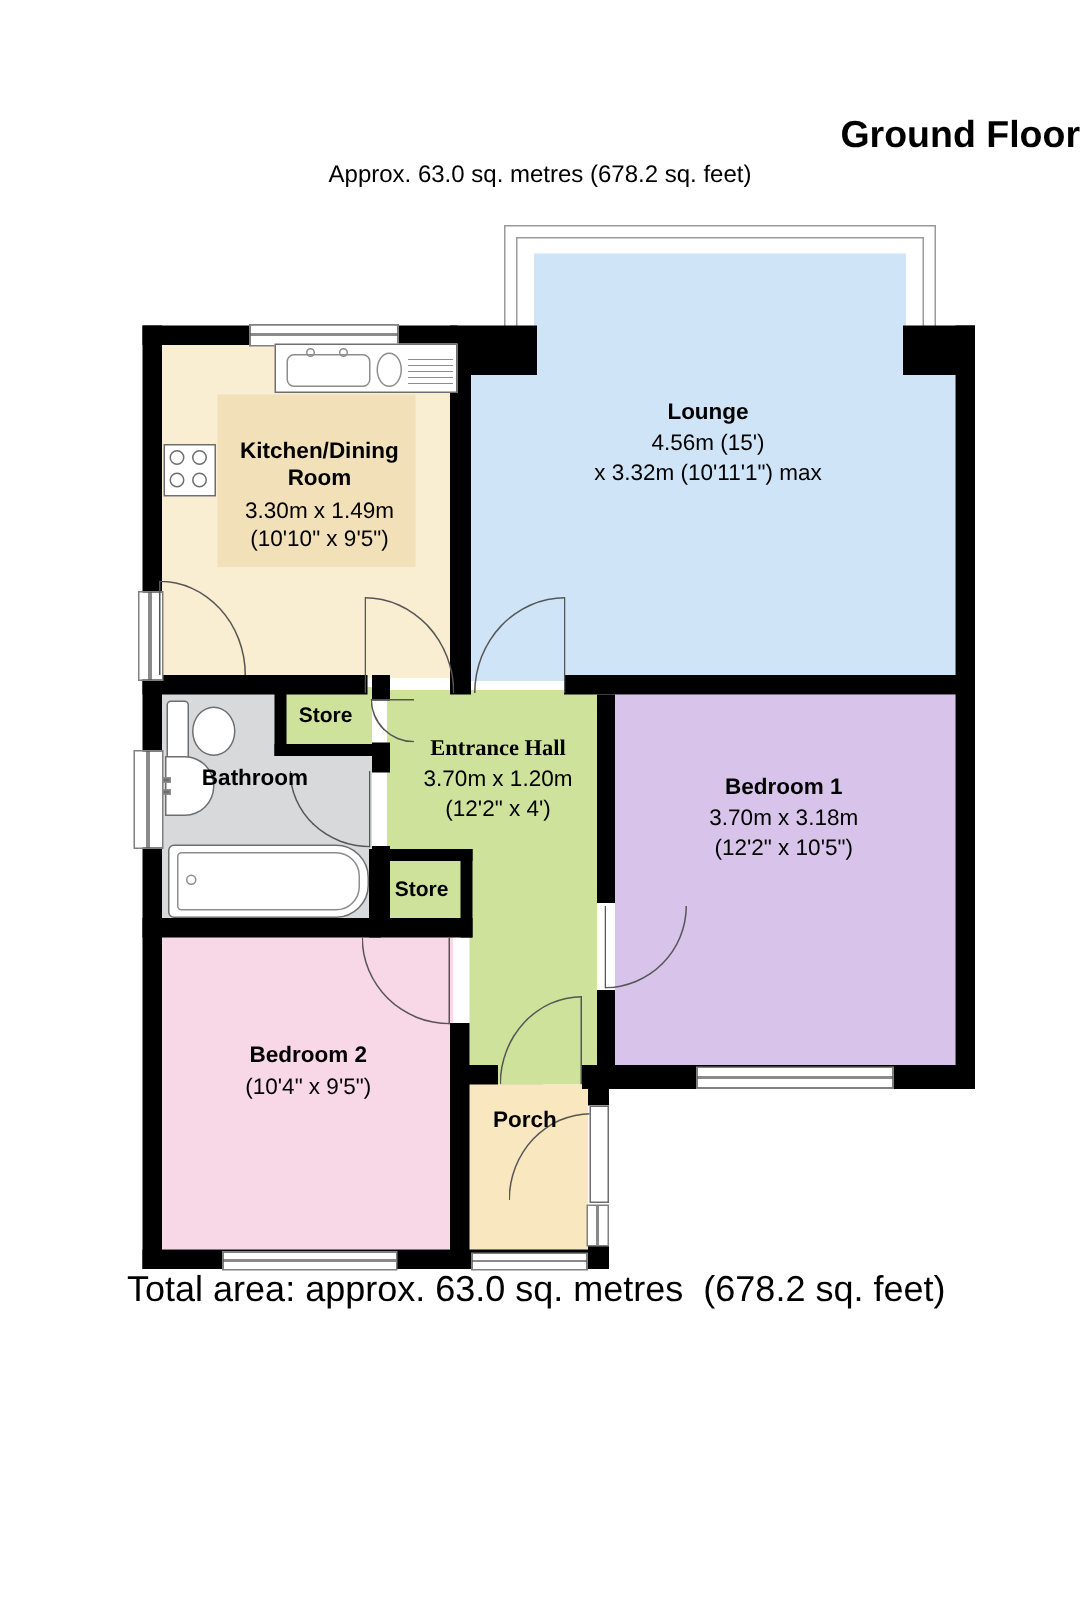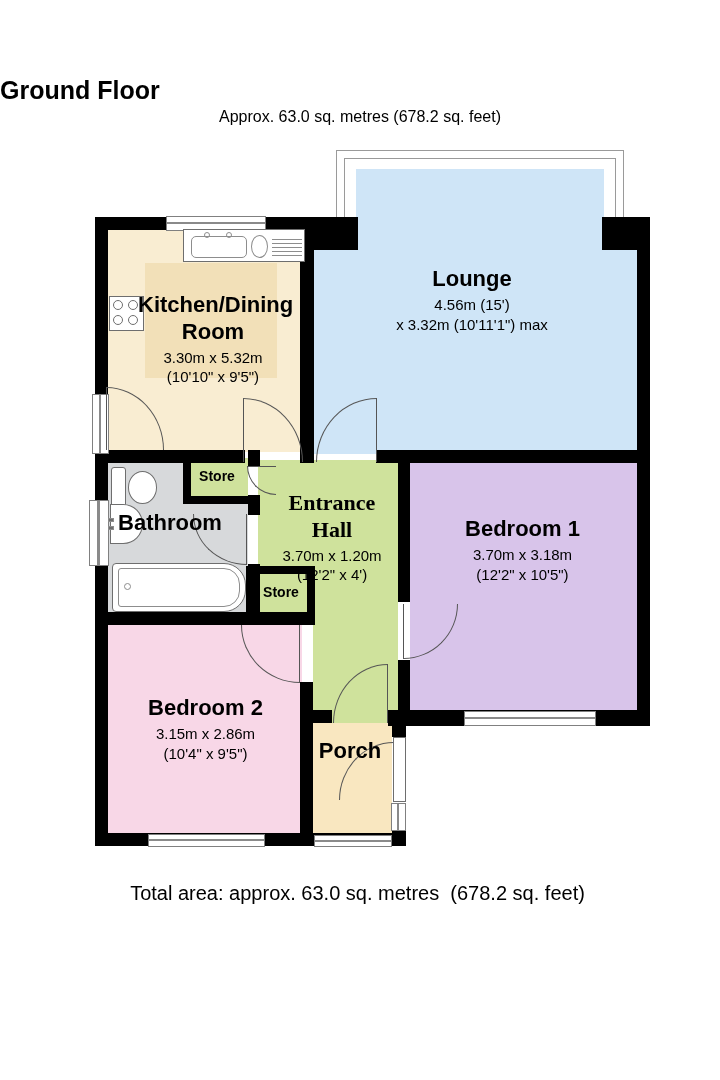--- a/index.html
+++ b/index.html
@@ -9,28 +9,28 @@
   .wall{position:absolute;background:#000;}
   .fill{position:absolute;}
   .win{position:absolute;border:1px solid #808080;box-sizing:border-box;background:#fff;}
   .win-h{background:linear-gradient(to bottom,#fff 0 40%,#8a8a8a 40% 56%,#fff 56% 100%);}
   .win-v{background:linear-gradient(to right,#fff 0 40%,#8a8a8a 40% 56%,#fff 56% 100%);}
   .frame{position:absolute;border:1.5px solid #9a9a9a;background:#fff;box-sizing:border-box;}
   .arc{position:absolute;box-sizing:border-box;}
   .fx{position:absolute;background:#fff;border:1.5px solid #6e6e6e;box-sizing:border-box;}
   .fx2{position:absolute;border:1px solid #8d8d8d;box-sizing:border-box;}
   .room-label{position:absolute;text-align:center;}
-  .room-name{display:block;margin:0 auto;font-weight:bold;font-size:22px;line-height:1.22;}
+  .room-name{display:block;margin:0 auto;font-weight:bold;font-size:15px;line-height:1.22;}
   .room-dims{font-size:15px;line-height:1.32;margin-top:2px;}
   .store-label{position:absolute;text-align:center;font-weight:bold;font-size:14px;}
   .hob-grid{display:grid;grid-template-columns:1fr 1fr;gap:2px;padding:3px;}
   .hob-grid span{width:10px;height:10px;border:1.5px solid #6e6e6e;border-radius:50%;box-sizing:border-box;}
-  #title{position:absolute;left:0;top:76px;width:720px;text-align:left;font-size:25px;font-weight:bold;}
+  #title{position:absolute;left:0;top:76px;width:720px;text-align:right;font-size:25px;font-weight:bold;}
   #subtitle{position:absolute;left:0;top:108px;width:720px;text-align:center;font-size:16px;}
-  #footer{position:absolute;left:0;top:882px;width:715px;text-align:center;font-size:20px;white-space:pre-wrap;}
+  #footer{position:absolute;left:0;top:846px;width:715px;text-align:center;font-size:24px;white-space:pre-wrap;}
 </style>
 </head>
 <body>
 
 <div id="title">Ground Floor</div>
 <div id="subtitle">Approx. 63.0 sq. metres (678.2 sq. feet)</div>
 
 <div class="frame" style="left:336px;top:150px;width:288px;height:74px;"></div>
 <div class="frame" style="left:344px;top:158px;width:272px;height:62px;"></div>
 <div class="fill" style="left: 356px; top: 169px; width: 248px; height: 85px; background-color: rgb(207, 229, 247);"></div>
@@ -118,21 +118,21 @@
   <span class="room-name">Lounge</span>
   <div class="room-dims">
     <div>4.56m (15')</div>
     <div>x 3.32m (10'11'1") max</div>
   </div>
 </div>
 
 <div class="room-label" style="left:123px;top:292px;width:180px;">
   <span class="room-name" style="width:150px;">Kitchen/Dining Room</span>
   <div class="room-dims">
-    <div>3.30m x 5.32m</div>
+    <div>3.30m x 1.49m</div>
     <div>(10'10" x 9'5")</div>
   </div>
 </div>
 
 <div class="room-label" style="left:252px;top:490px;width:160px;">
   <span class="room-name" style="width:110px;font-family:Liberation Serif, serif;">Entrance Hall</span>
   <div class="room-dims">
     <div>3.70m x 1.20m</div>
     <div>(12'2" x 4')</div>
   </div>
@@ -142,21 +142,20 @@
   <span class="room-name">Bedroom 1</span>
   <div class="room-dims">
     <div>3.70m x 3.18m</div>
     <div>(12'2" x 10'5")</div>
   </div>
 </div>
 
 <div class="room-label" style="left:108px;top:695px;width:195px;">
   <span class="room-name">Bedroom 2</span>
   <div class="room-dims">
-    <div>3.15m x 2.86m</div>
     <div>(10'4" x 9'5")</div>
   </div>
 </div>
 
 <div class="room-label" style="left:108px;top:510px;width:124px;">
   <span class="room-name">Bathroom</span>
 </div>
 
 <div class="room-label" style="left:308px;top:738px;width:84px;">
   <span class="room-name">Porch</span>

